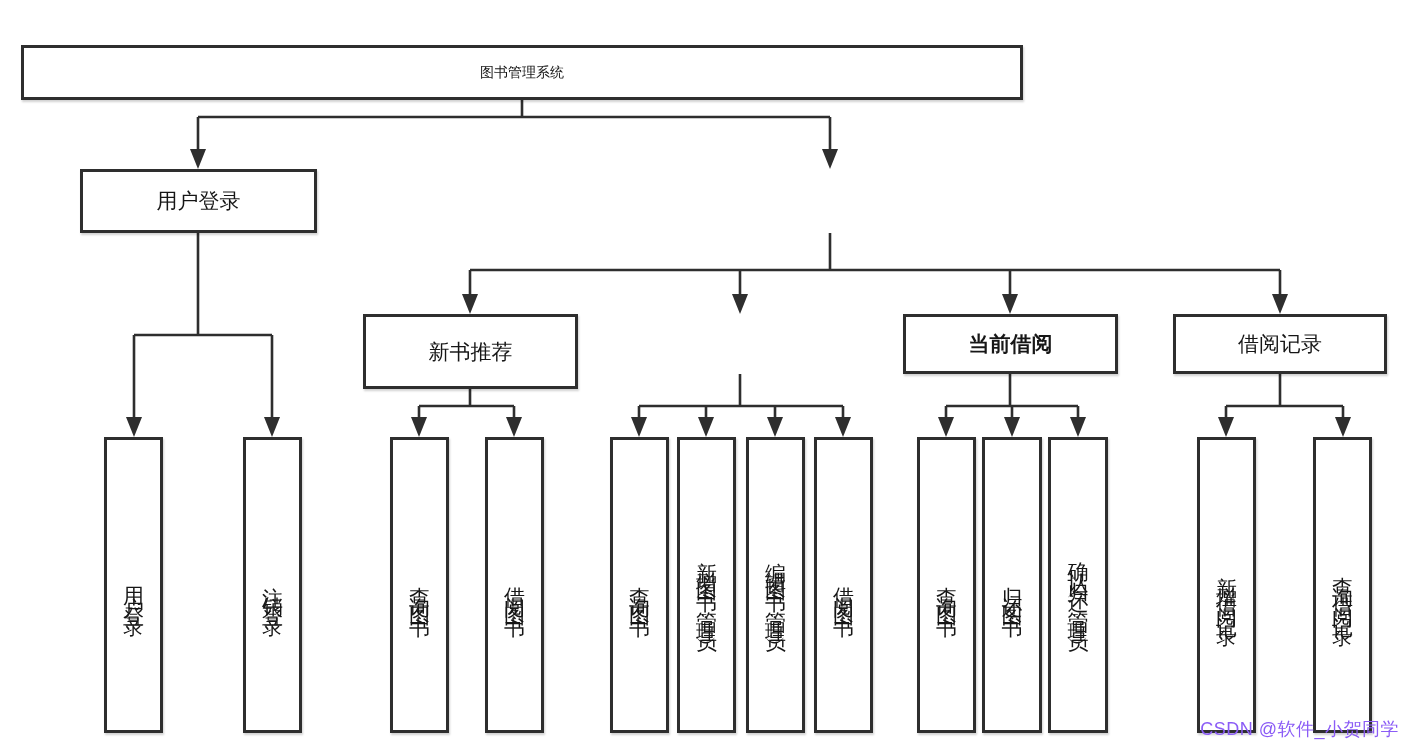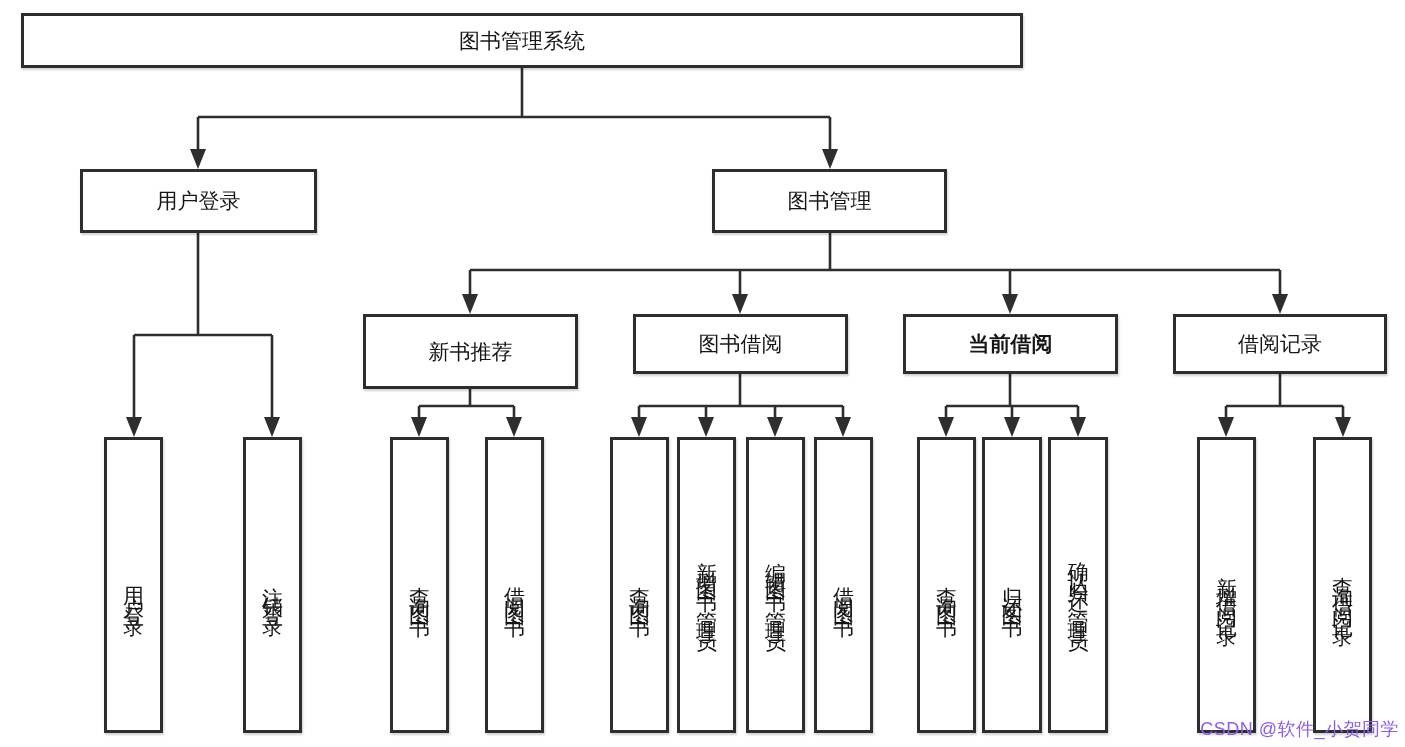--- a/index.html
+++ b/index.html
@@ -15,21 +15,21 @@
   #wires polygon{fill:#2e2e2e;stroke:none;}
   .node{
     position:absolute;
     background:#ffffff;
     border:3px solid #2e2e2e;
     box-sizing:border-box;
     display:flex;align-items:center;justify-content:center;
     color:#161616;
     box-shadow:1px 2px 2px rgba(0,0,0,0.18);
   }
-  .root-node{font-size:21px;}
+  .root-node{font-size:14px;margin-top:32px;}
   .branch-node{font-size:21px;}
   .leaf-node{width:59px;height:296px;top:437px;font-size:21px;}
   .leaf-node .label{
     writing-mode:vertical-rl;
     text-orientation:mixed;
     letter-spacing:10px;
     line-height:1.15;
     margin-bottom:-10px;
     white-space:nowrap;
   }
@@ -90,29 +90,23 @@
     </g>
   </svg>
 
   <div class="node root-node" style="left:21px;top:13px;width:1002px;height:55px;">
     <span class="label">图书管理系统</span>
   </div>
 
   <div class="node branch-node" style="left:80px;top:169px;width:237px;height:64px;">
     <span class="label">用户登录</span>
   </div>
-  <div class="node branch-node" style="left:712px;top:169px;width:235px;height:64px;">
-    <span class="label">图书管理</span>
-  </div>
 
   <div class="node branch-node" style="left:363px;top:314px;width:215px;height:75px;">
     <span class="label">新书推荐</span>
-  </div>
-  <div class="node branch-node" style="left:633px;top:314px;width:215px;height:60px;">
-    <span class="label">图书借阅</span>
   </div>
   <div class="node branch-node" style="left:903px;top:314px;width:215px;height:60px;font-weight:bold;">
     <span class="label">当前借阅</span>
   </div>
   <div class="node branch-node" style="left:1173px;top:314px;width:214px;height:60px;">
     <span class="label">借阅记录</span>
   </div>
 
   <div class="node leaf-node" style="left:104px;">
     <span class="label">用户登录</span>

